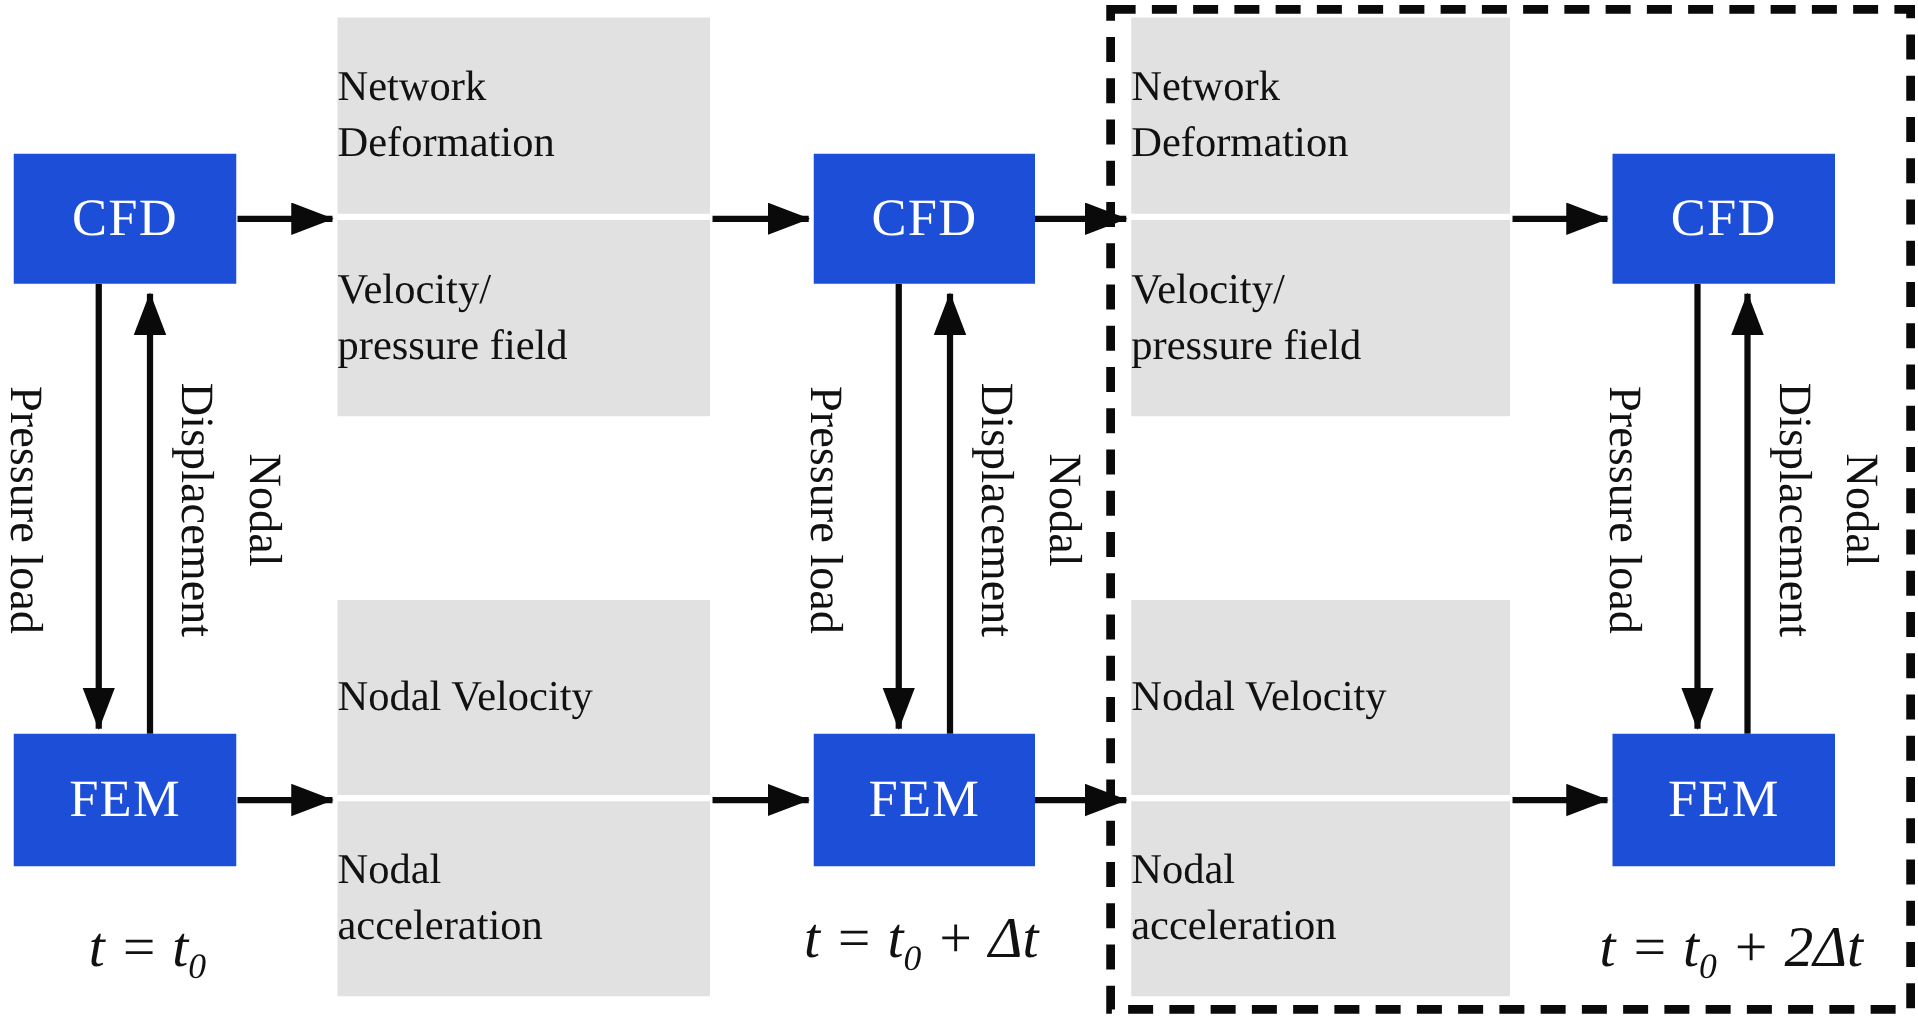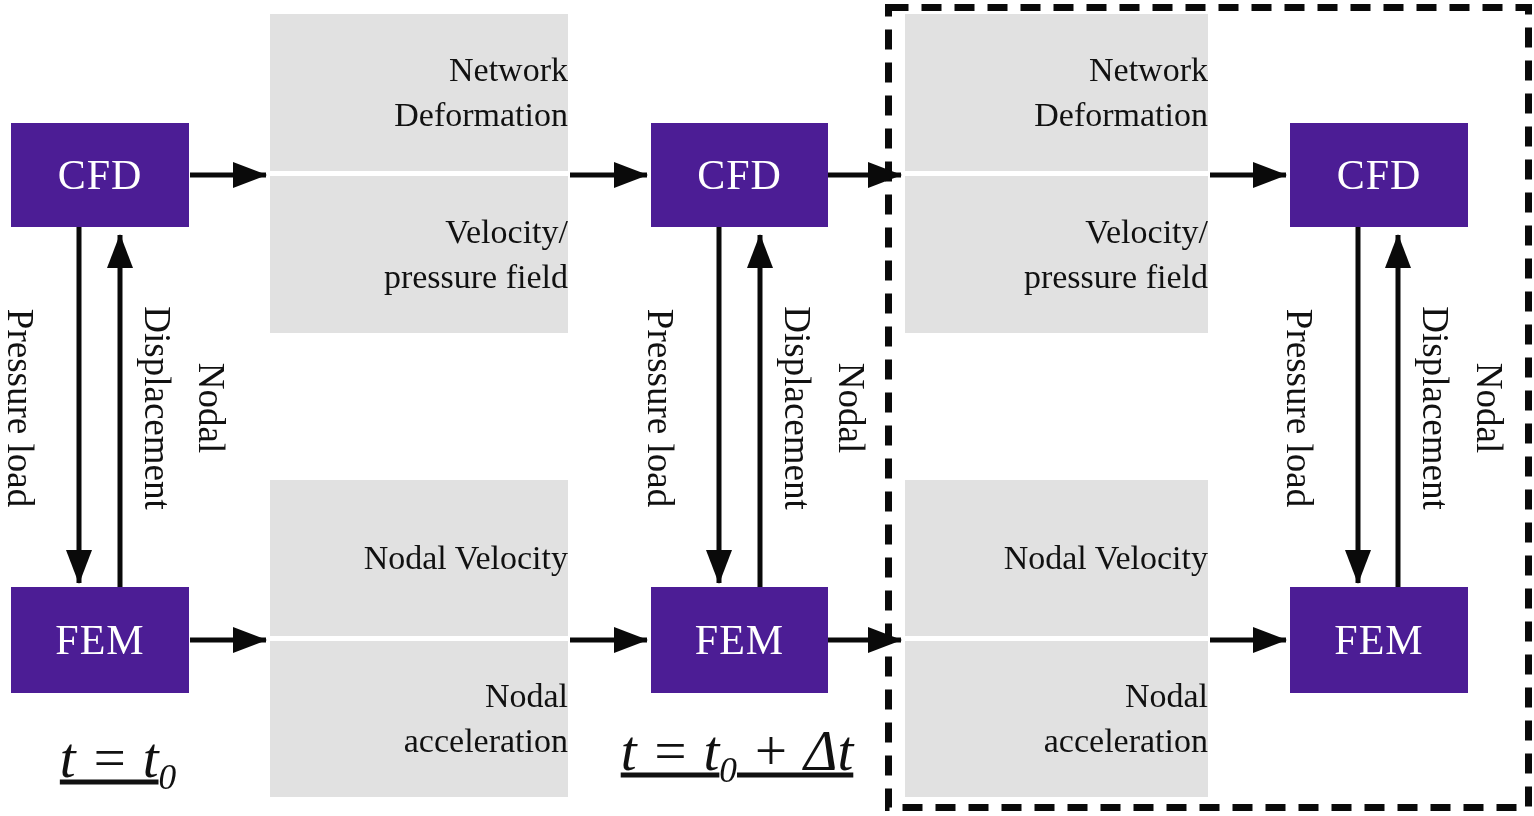--- a/index.html
+++ b/index.html
@@ -13,63 +13,62 @@
     color: #111111;
   }
   #arrow-layer {
     position: absolute;
     left: 0; top: 0;
     width: 1534px; height: 816px;
     pointer-events: none;
   }
   .solid-box {
     position: absolute;
-    background: #4c1d95;
+    background: #1d4ed8;
     display: flex;
     align-items: center;
     justify-content: center;
     color: #ffffff;
     font-size: 42px;
     letter-spacing: 1px;
     text-align: right;
   }
   .info-box {
     position: absolute;
     display: flex;
     flex-direction: column;
     gap: 5px;
   }
   .info-half {
     flex: 1 1 0;
     background: #e1e1e1;
     display: flex;
     flex-direction: column;
-    align-items: flex-end;
+    align-items: flex-start;
     justify-content: center;
     font-size: 34px;
     line-height: 1.32;
     text-align: center;
   }
   .vlabel {
     position: absolute;
     transform: translate(-50%, -50%) rotate(90deg);
     transform-origin: center center;
     font-size: 37px;
     line-height: 1.45;
     text-align: center;
     white-space: nowrap;
   }
   .vlabel span { display: block; }
   .time-label {
     position: absolute;
     transform: translate(-50%, -50%);
     font-style: italic;
-    font-size: 57px;
+    font-size: 46px;
     white-space: nowrap;
-    text-decoration: underline;
   }
   .time-label sub {
     font-size: 0.62em;
     line-height: 0;
   }
 </style>
 </head>
 <body>
 
 <div id="stage">
@@ -177,14 +176,17 @@
     <span>CFD</span>
   </div>
   <div class="solid-box" style="left:1290px; top:587px; width:178px; height:106px;">
     <span>FEM</span>
   </div>
   <div class="vlabel" style="left:1299px; top:408px;">Pressure load</div>
   <div class="vlabel" style="left:1462px; top:408px;">
     <span>Nodal</span>
     <span>Displacement</span>
   </div>
+  <div class="time-label" style="left:1385px; top:757px;">
+    <span>t = t</span><sub>0</sub><span> + 2Δt</span>
+  </div>
 
 </div>
 
 </body></html>

